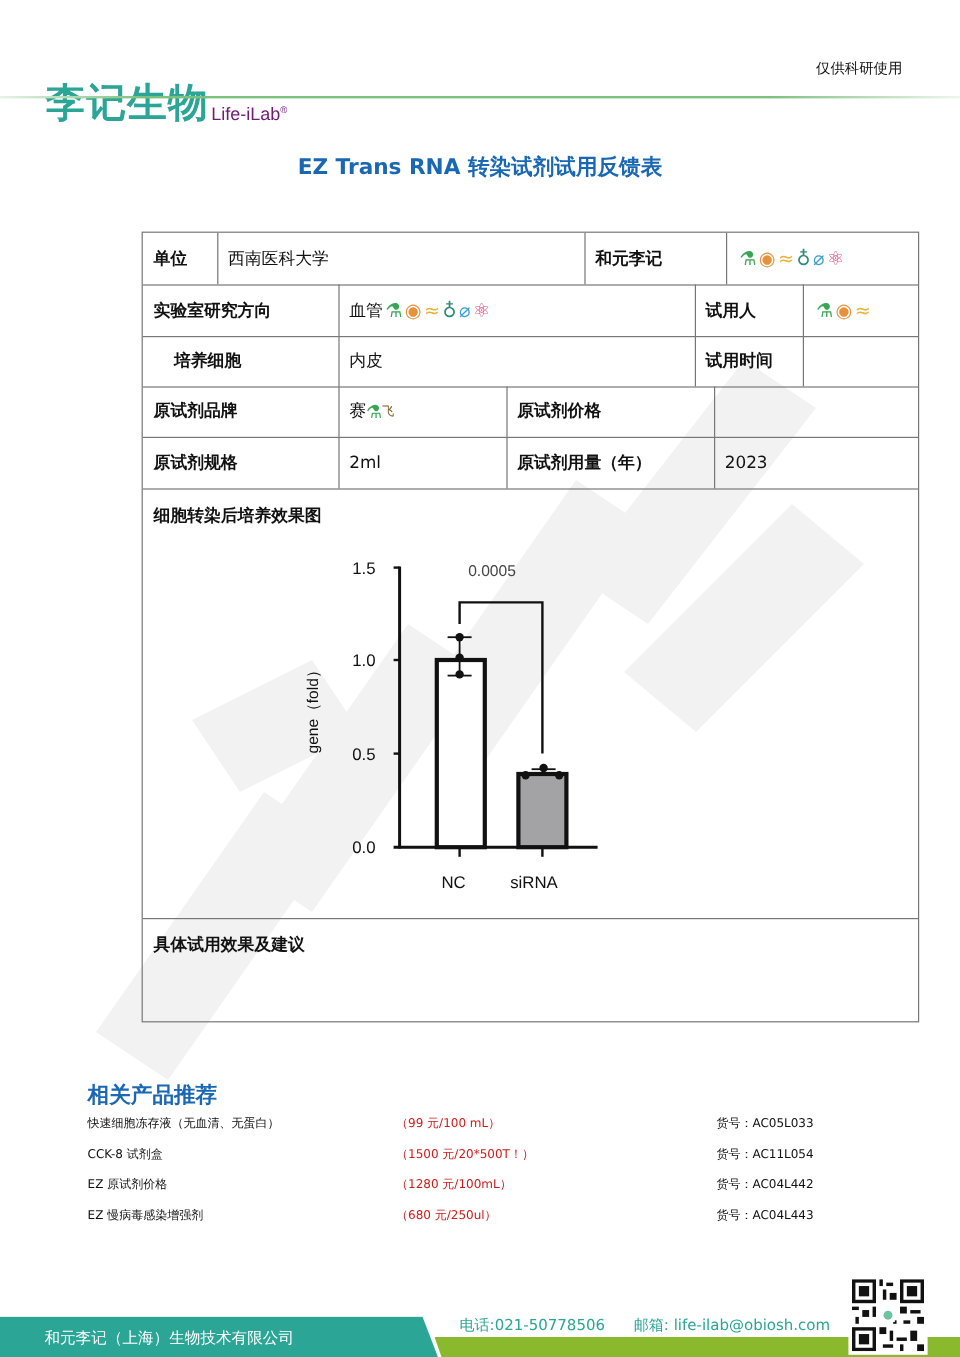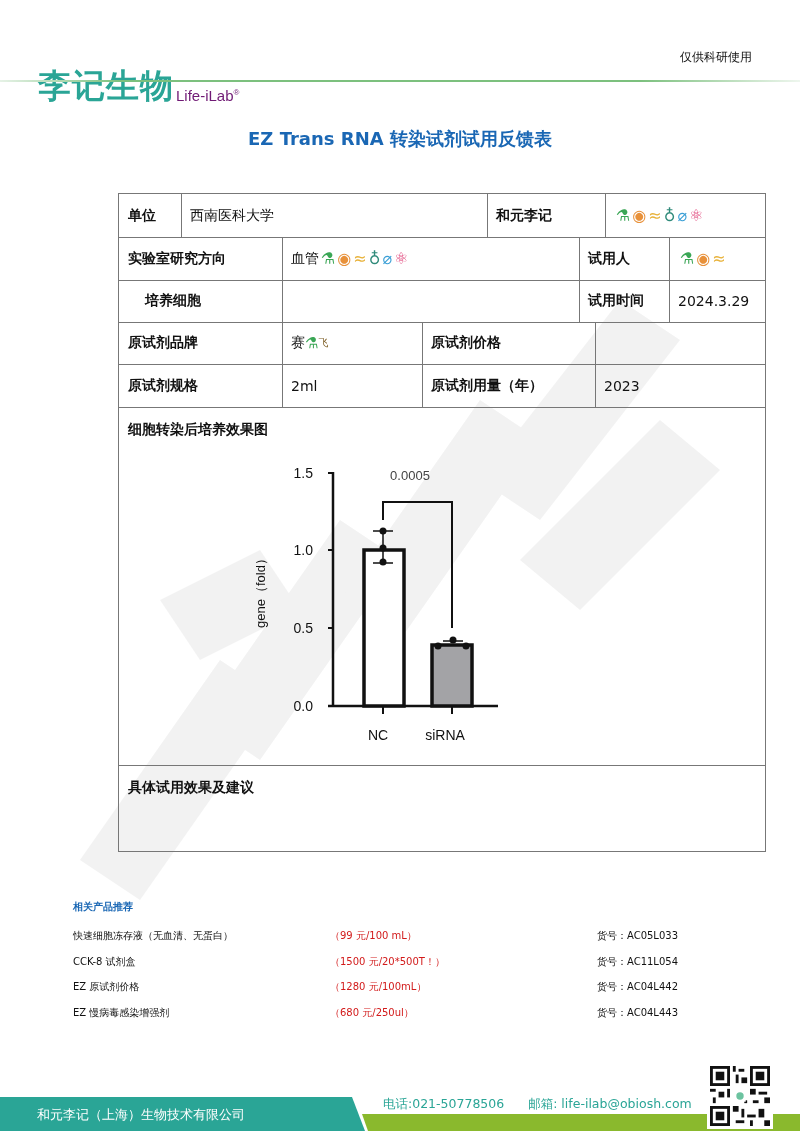--- a/index.html
+++ b/index.html
@@ -21,21 +21,21 @@
   
   .tbl { left:76px; top:193px; width:648px; height:659px; border:1px solid #777; box-sizing:border-box;margin-left:42px; }
   .hl { position:absolute; left:0; width:100%; height:1px; background:#777; }
   .vl { position:absolute; width:1px; background:#777; }
   .cell { position:absolute; font-size:14px; display:flex; align-items:center; box-sizing:border-box; padding-left:9px; }
   .lbl { font-weight:bold; }
   .icons { display:inline-flex; gap:2px; margin-left:2px; align-items:center; }
   .icons span { font-size:16px; line-height:1; }
 
   
-  .rec-title { left:73px; top:900px; font-size:10px; font-weight:bold; color:#1a67b4; }
+  .rec-title { left:73px; top:900px; font-size:18px; font-weight:bold; color:#1a67b4; }
   .rec-row { position:absolute; left:73px; width:660px; font-size:10px; height:20px; }
   .rec-row .name { position:absolute; left:0; }
   .rec-row .price { position:absolute; left:257px; color:#d21a1a; }
   .rec-row .code { position:absolute; left:524px; }
 
   
   .footer-teal { left:0; top:1097px; width:365px; height:34px; background:#2aa596;
     clip-path:polygon(0 0, 352px 0, 365px 34px, 0 34px); }
   .footer-company { left:37px; top:1106px; color:#fff; font-size:13px; }
   .footer-green { left:362px; top:1114px; width:438px; height:17px; background:#8ab92d;
@@ -114,22 +114,22 @@
   <div class="cell lbl" style="left:460px;top:43px;width:90px;height:43px">试用人</div>
   <div class="cell" style="left:550px;top:43px;width:98px;height:43px">
     <span class="icons">
       <span style="color:#3aa655">⚗</span>
       <span style="color:#e8913a">◉</span>
       <span style="color:#e8b23a">≈</span>
     </span>
   </div>
 
   <div class="cell lbl" style="left:17px;top:86px;width:163px;height:42px">培养细胞</div>
+  <div class="cell" style="left:163px;top:86px;width:297px;height:42px">内皮</div>
   <div class="cell lbl" style="left:460px;top:86px;width:90px;height:42px">试用时间</div>
-  <div class="cell" style="left:550px;top:86px;width:98px;height:42px">2024.3.29</div>
 
   <div class="cell lbl" style="left:0;top:128px;width:163px;height:42px">原试剂品牌</div>
   <div class="cell" style="left:163px;top:128px;width:140px;height:42px">
     <span>赛</span>
     <span style="color:#3aa655;font-size:15px">⚗</span>
     <span style="font-size:10px;color:#7a5a20">飞</span>
   </div>
   <div class="cell lbl" style="left:303px;top:128px;width:173px;height:42px">原试剂价格</div>
   <div class="cell" style="left:476px;top:128px;width:172px;height:42px"></div>
 

